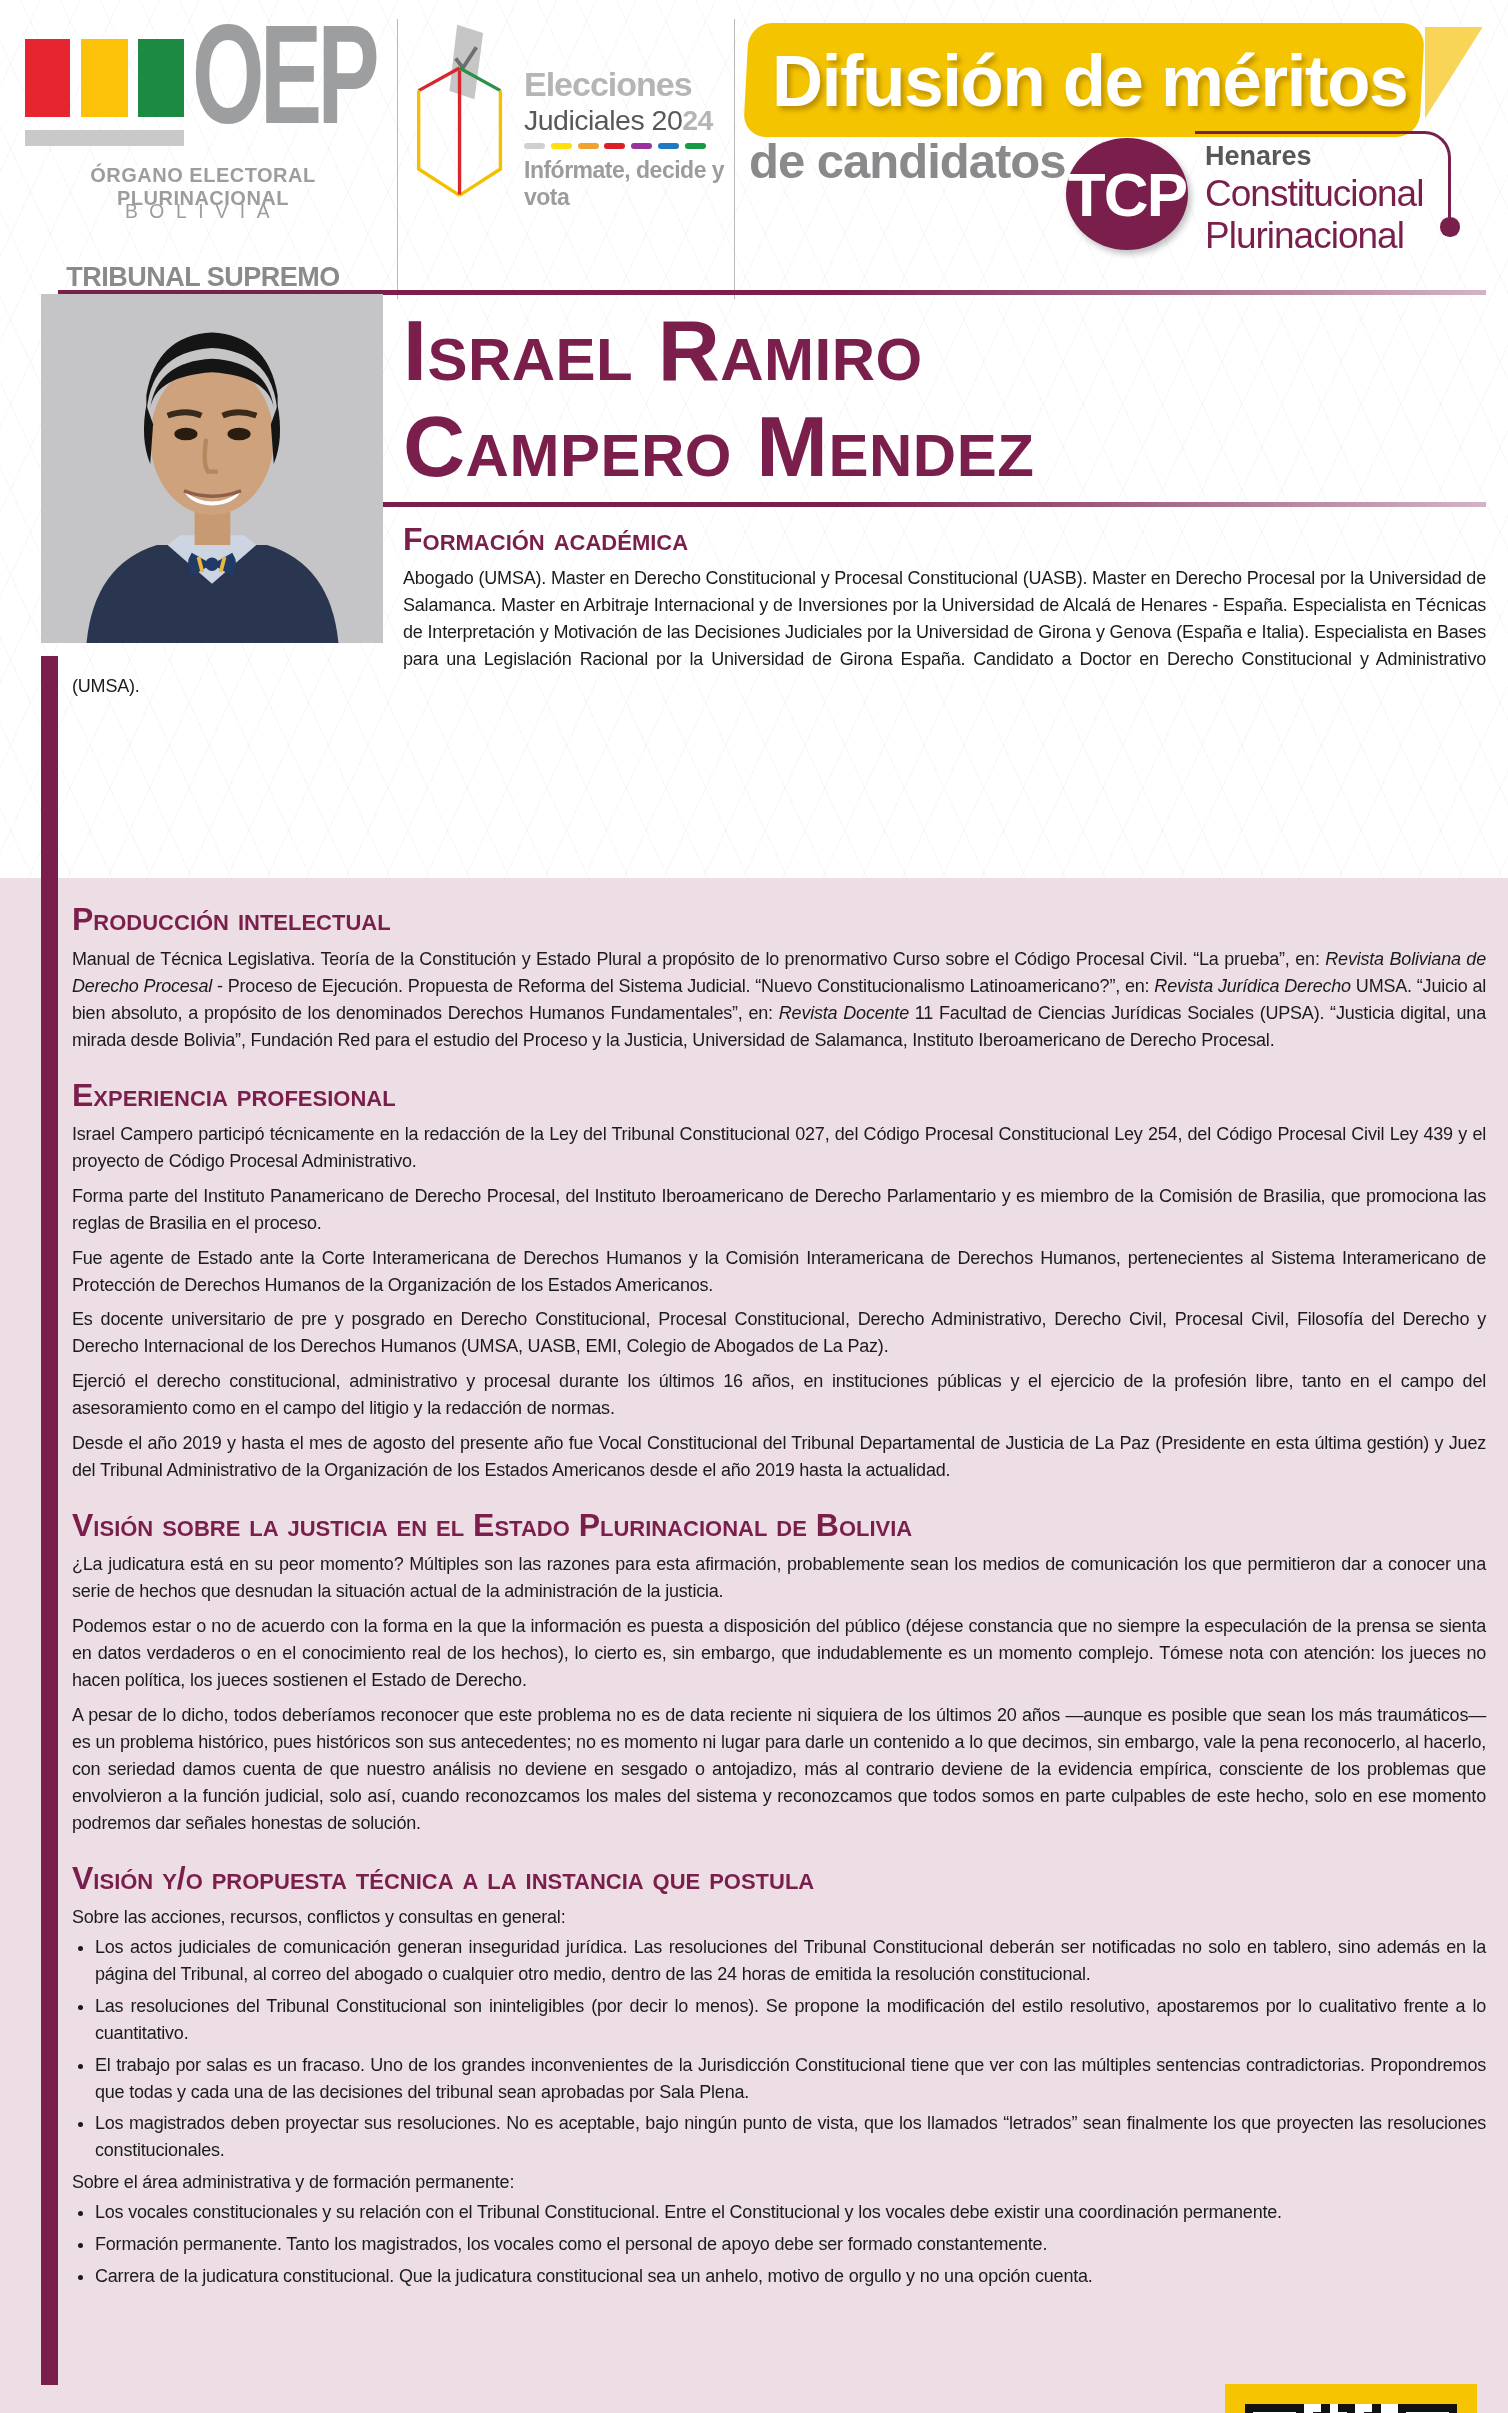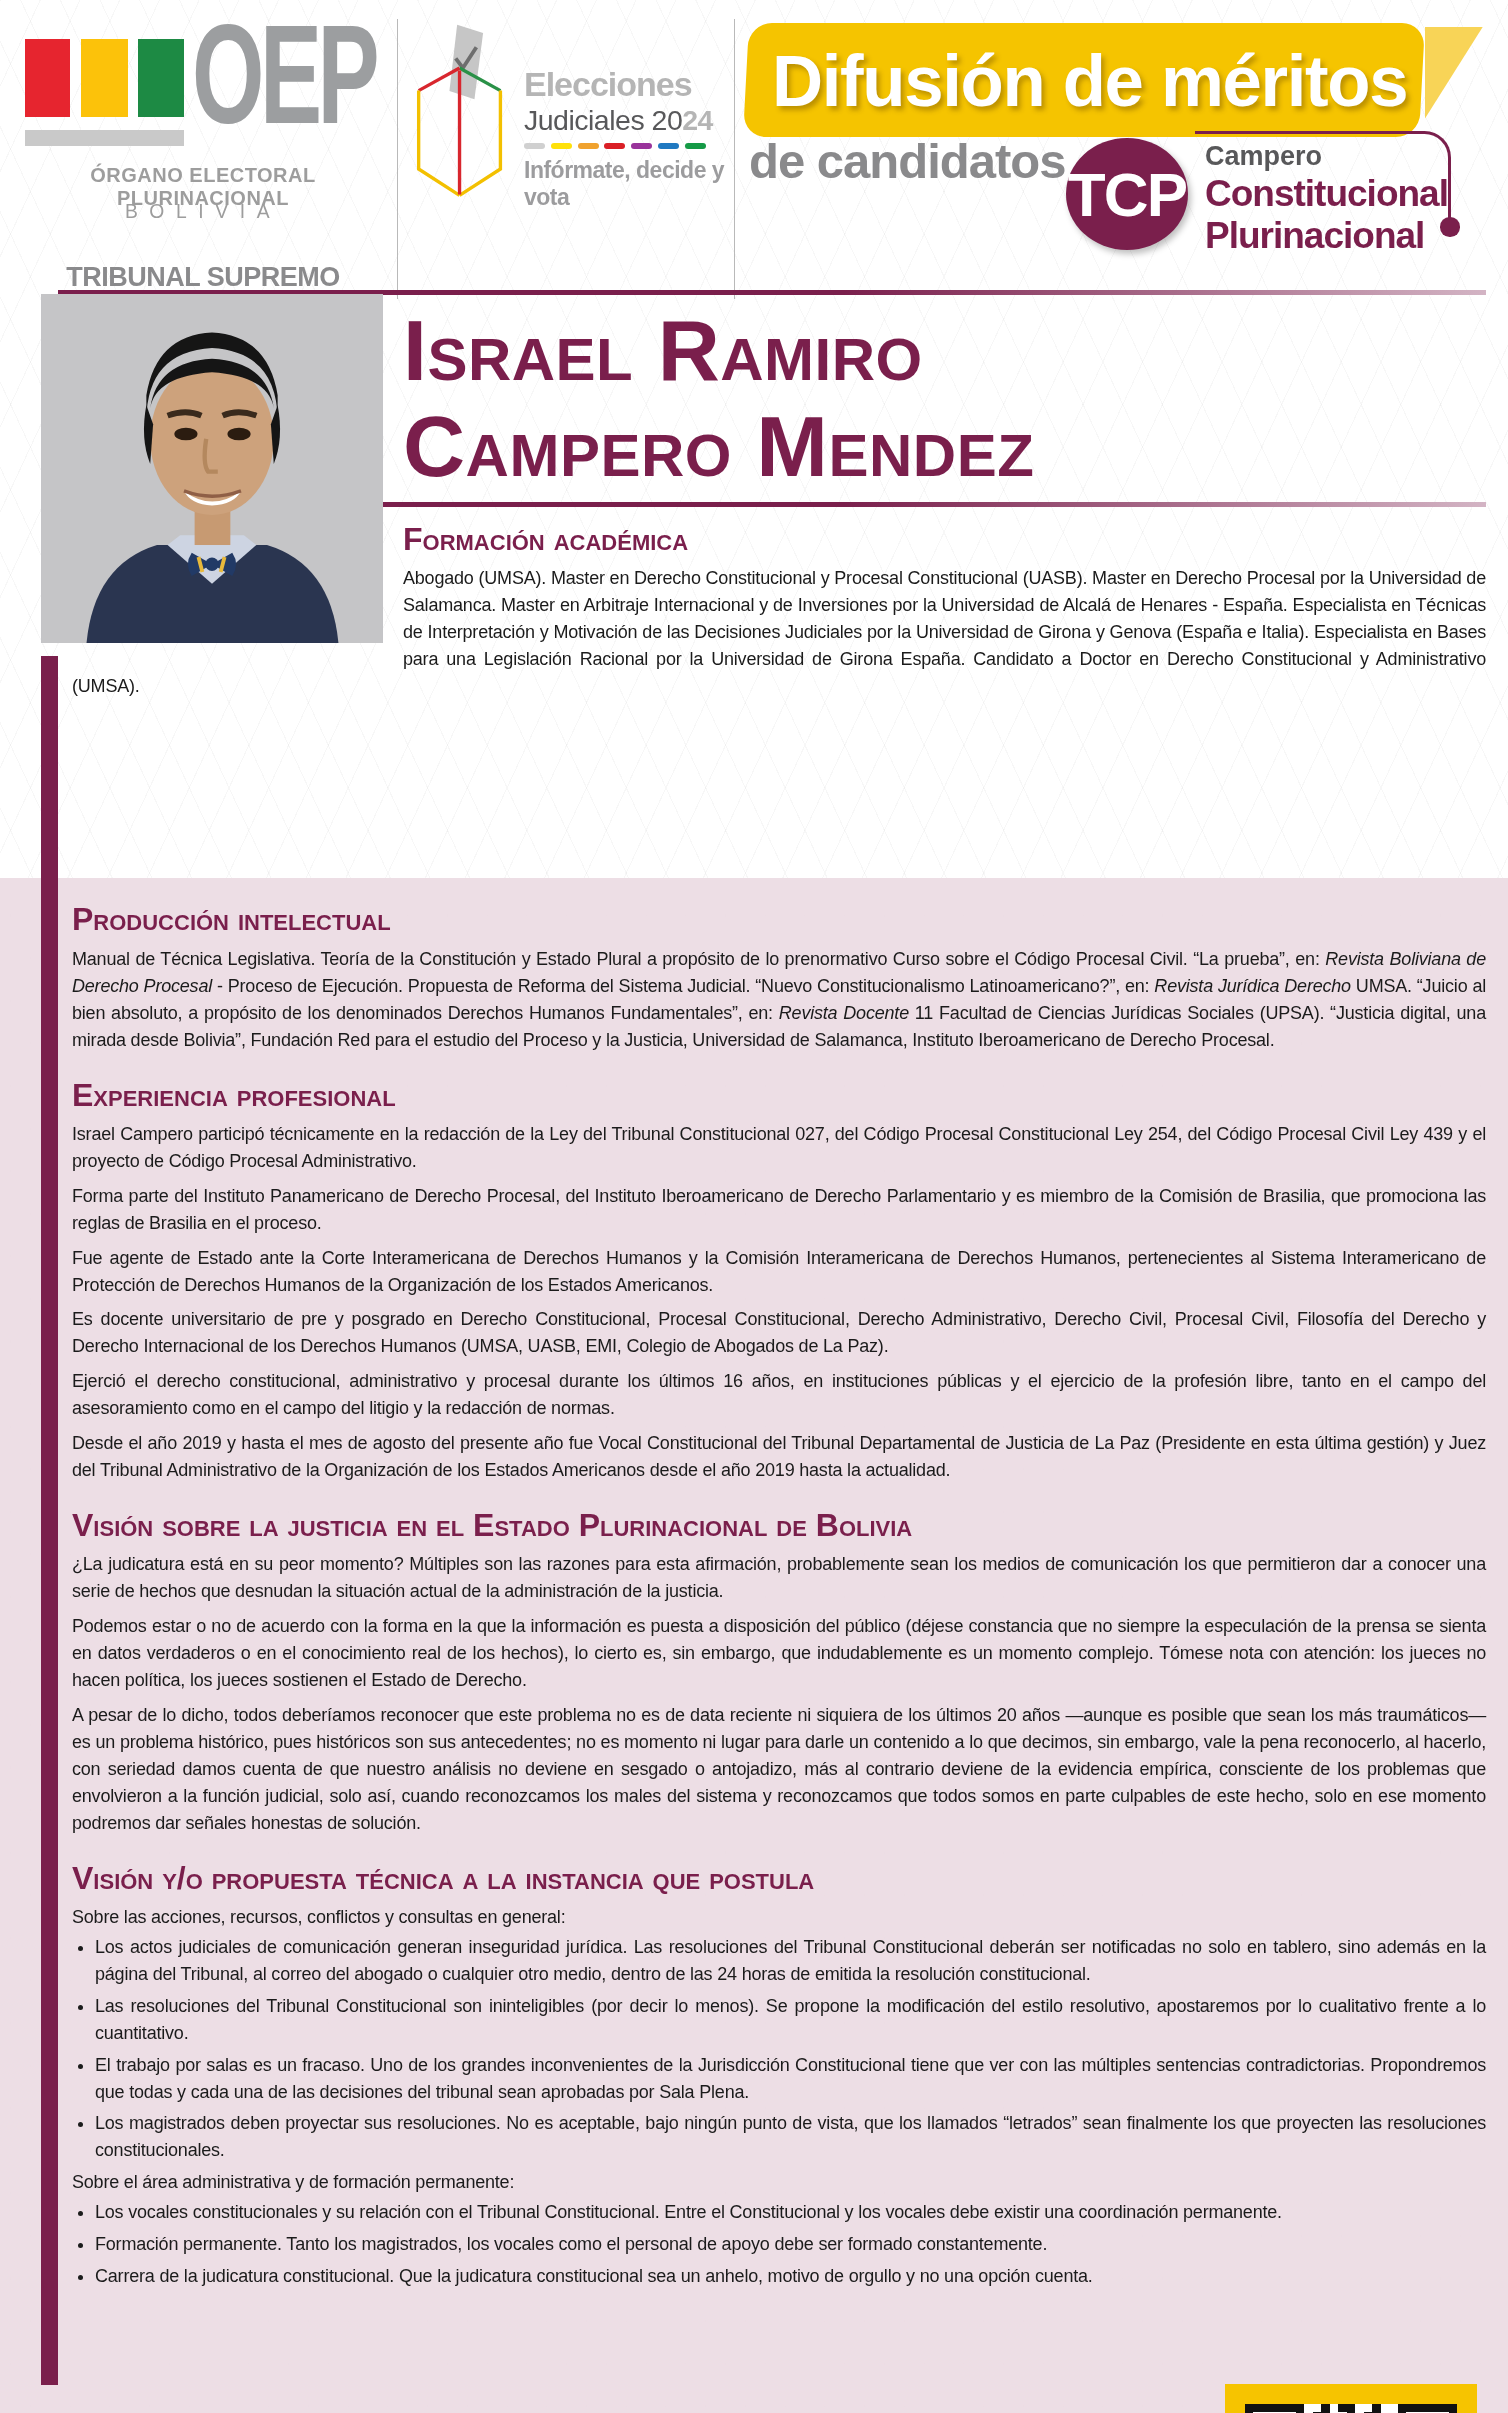--- a/index.html
+++ b/index.html
@@ -40,21 +40,21 @@
   .banner-wedge{position:absolute;left:1425px;top:26.5px;width:58px;height:92px;background:#f8d457;
     clip-path:polygon(0 0,100% 0,0 100%);}
   .banner-title{position:absolute;left:772px;top:39px;font-size:73px;font-weight:bold;color:#fff;
     letter-spacing:-1.4px;text-shadow:3.4px 4.3px 5.8px rgba(80,50,0,0.35);transform:scaleX(0.97);transform-origin:left;}
   .banner-sub{position:absolute;left:749px;top:133px;font-size:49px;font-weight:bold;color:#8a8a8c;letter-spacing:-1px;}
   .tcp-circle{position:absolute;left:1066px;top:138px;width:122px;height:112px;border-radius:50%;
     background:#7a1f4c;display:flex;align-items:center;justify-content:center;box-shadow:2.9px 3.9px 6.8px rgba(0,0,0,0.25);}
   .tcp-circle span{color:#fff;font-size:62px;font-weight:bold;letter-spacing:-1.9px;}
   .tcp-lines{position:absolute;left:1205px;top:143px;line-height:1;}
   .tcp-l1{font-size:27px;font-weight:bold;color:#58585a;}
-  .tcp-l2,.tcp-l3{font-size:37px;font-weight:bold;color:#7a1f4c;margin-top:4.8px;letter-spacing:-1px;}
+  .tcp-l2,.tcp-l3{font-size:37px;font-weight:normal;color:#7a1f4c;margin-top:4.8px;letter-spacing:-1px;}
   .tcp-bracket{position:absolute;left:1195px;top:131px;width:253px;height:88px;
     border-top:3.9px solid #7a1f4c;border-right:3.9px solid #7a1f4c;border-top-right-radius:26.5px;}
   .tcp-bracket::after{content:"";position:absolute;right:-11.6px;bottom:-14.5px;width:19.3px;height:19.3px;border-radius:50%;background:#7a1f4c;}
   
   .profile{position:relative;height:588px;padding:0 22px 0 72px;box-sizing:border-box;overflow:visible;}
   .photo{float:left;width:342px;height:349px;margin:3.9px 20px 12px -31px;background:#c5c5c7;}
   .rule{height:4.8px;background:linear-gradient(to right,#7a1f4c 0%,#7a1f4c 55%,#d3b4c4 100%);}
   .rule.top{margin-left:-14.5px;}
   .rule.bottom{margin-left:-14.5px;margin-top:7.7px;}
   .cand-name{margin:6.8px 0 0 0;font-size:86px;line-height:1.12;font-weight:bold;color:#7a1f4c;
@@ -132,21 +132,21 @@
     <div class="banner"></div>
     <div class="banner-wedge"></div>
     <div class="banner-title">Difusión de méritos</div>
     <div class="banner-sub">de candidatos</div>
 
     <div class="tcp-bracket"></div>
     <div class="tcp-circle">
         <span>TCP</span>
       </div>
     <div class="tcp-lines">
-      <div class="tcp-l1">Campero</div>
+      <div class="tcp-l1">Henares</div>
       <div class="tcp-l2">Constitucional</div>
       <div class="tcp-l3">Plurinacional</div>
     </div>
   </div>
 
   <div class="profile">
 
     <div class="photo">
       <svg width="342" height="349" viewBox="0 0 708 723">
         <rect width="708" height="723" fill="#c5c5c7"></rect>

